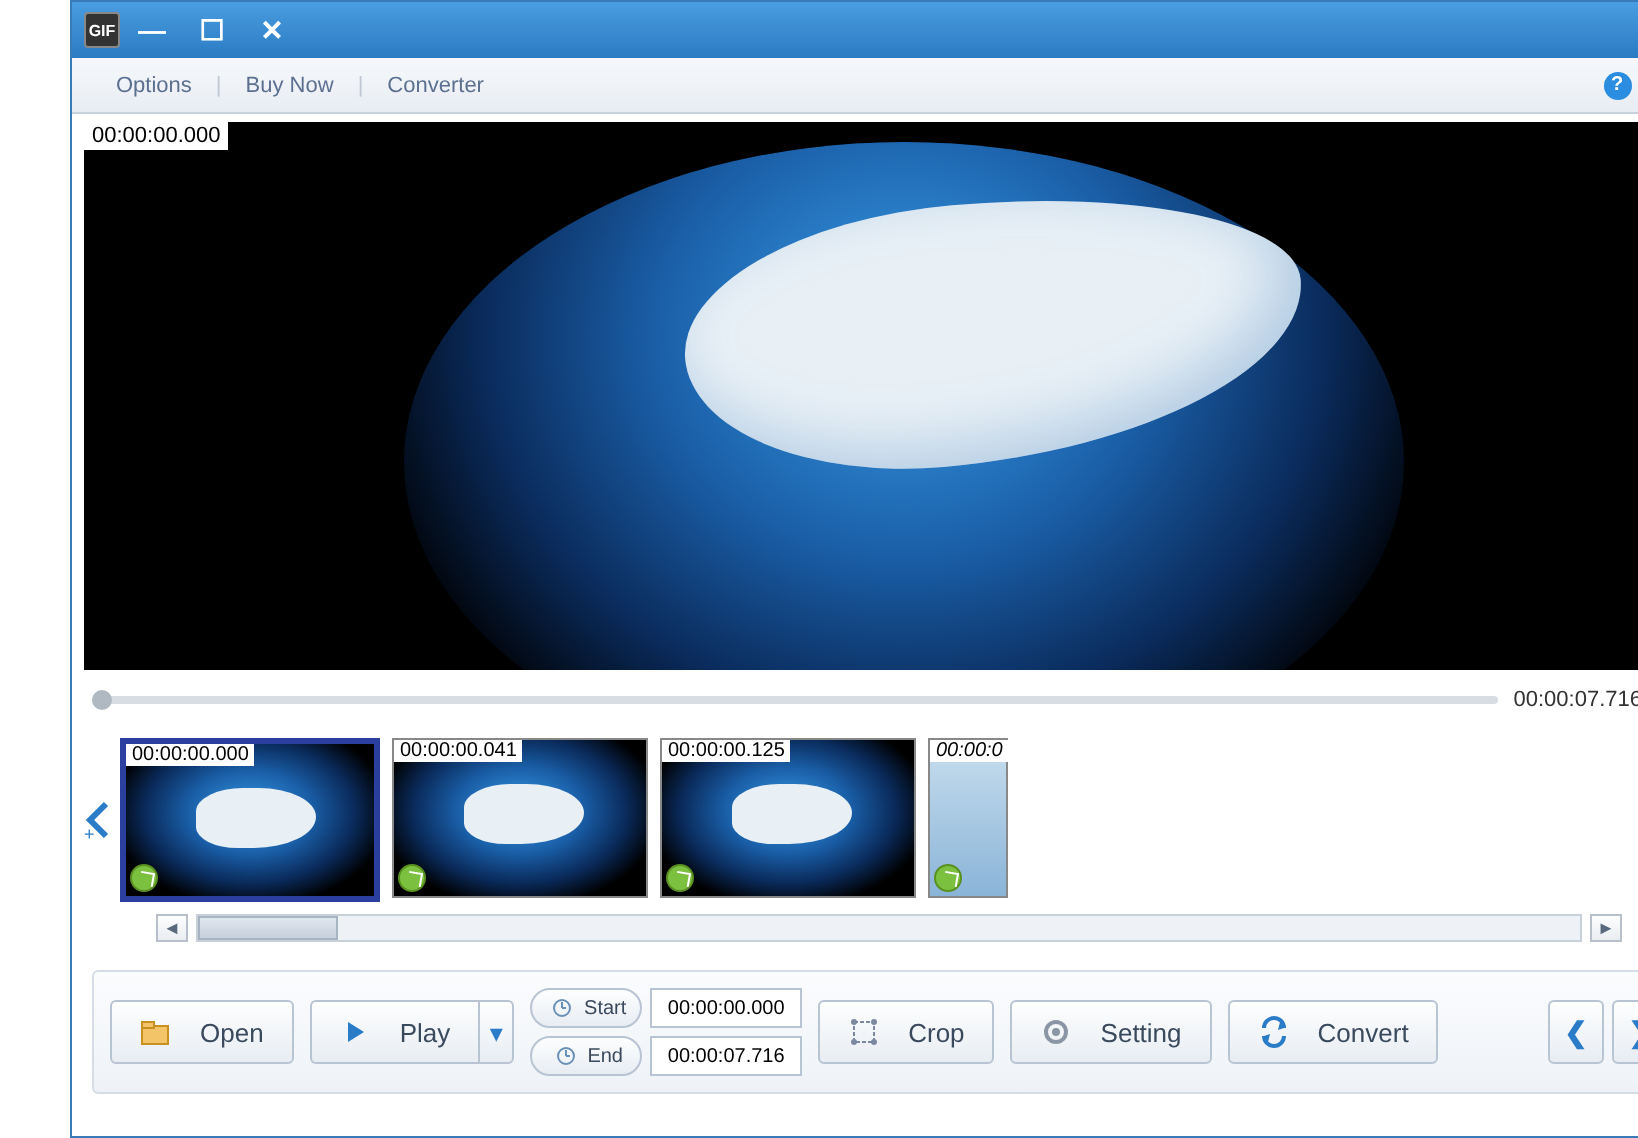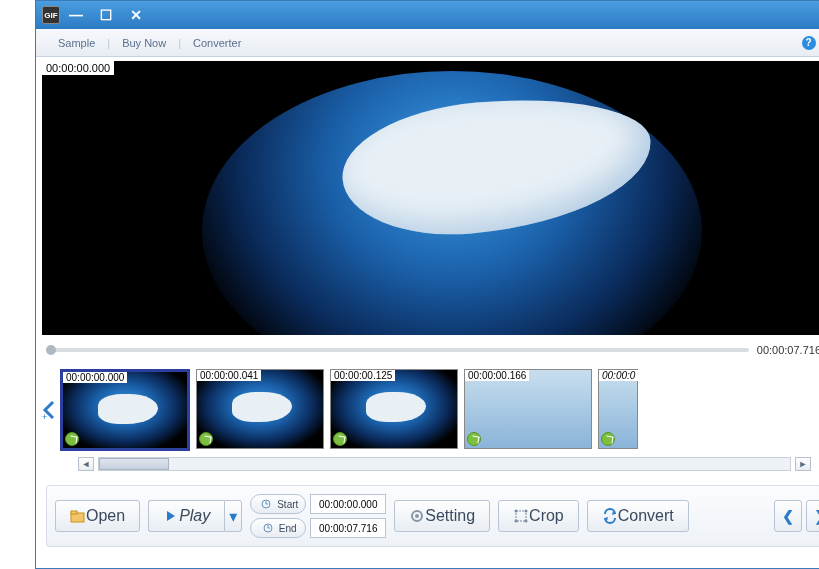--- a/index.html
+++ b/index.html
@@ -38,23 +38,23 @@
 .thumb-clock::after { content:''; width:6px; height:6px; border-top:1px solid #fff; border-right:1px solid #fff; position:absolute; transform: rotate(10deg); top:3px; left:4px;}
 .thumb-earth { position: absolute; inset: 0; background: radial-gradient(ellipse at 50% 45%, #3a9de8 0%, #1a5fa8 35%, #0a2a5a 60%, #000 80%); }
 .thumb-ice { position: absolute; left: 35px; top: 22px; width: 60px; height: 30px; background: #e8f0f6; border-radius: 45% 55% 60% 40%; }
 .thumb-alt { background: linear-gradient(#bcd8ee, #8ab4d8); }
 .thumb-partial { width: 40px; font-style: italic; }
 .hscroll-row { display: flex; align-items: center; padding: 6px 42px 0 42px; gap: 4px; }
 .hscroll-btn { width: 16px; height: 14px; border: 1px solid #b8c0cc; background: linear-gradient(#fdfdfe,#e9edf2); display: flex; align-items: center; justify-content: center; font-size: 9px; color: #5a6a7e; cursor: pointer; }
 .hscroll-track { flex: 1; height: 14px; border: 1px solid #c8d0da; background: #eef1f5; position: relative; }
 .hscroll-thumb { position: absolute; left: 0; top: 0; width: 70px; height: 12px; background: linear-gradient(#e0e6ee,#c6d0dc); border: 1px solid #a8b4c4; }
 .bottom-toolbar { margin: 14px 10px 8px 10px; border: 1px solid #d6dde6; border-radius: 3px; background: linear-gradient(#fbfcfe,#eef2f7); padding: 8px; display: flex; align-items: center; gap: 8px; }
-.btn { height: 32px; border: 1px solid #b8c4d4; border-radius: 3px; background: linear-gradient(#fdfefe,#e8edf3); display: flex; align-items: center; justify-content: center; gap: 0; padding: 0 14px; color: #3a4a5e; cursor: pointer; font-size: 16px;}
+.btn { height: 32px; border: 1px solid #b8c4d4; border-radius: 3px; background: linear-gradient(#fdfefe,#e8edf3); display: flex; align-items: center; justify-content: center; gap: 14px; padding: 0 14px; color: #3a4a5e; cursor: pointer; font-size: 13px;}
 .btn-split { display: flex; }
-.btn-split .btn-main { border-radius: 3px 0 0 3px; border-right: none; font-style: italic; }
+.btn-split .btn-main { border-radius: 3px 0 0 3px; border-right: none; }
 .btn-split .btn-drop { width: 18px; padding: 0; border-radius: 0 3px 3px 0; color: #2a7bc8;}
 .time-group { display: flex; flex-direction: column; gap: 4px; }
 .time-row { display: flex; gap: 4px; align-items: center; }
 .mini-btn { height: 20px; width: 56px; border: 1px solid #b8c4d4; border-radius: 10px; background: linear-gradient(#fdfefe,#e8edf3); display: flex; align-items: center; justify-content: center; gap: 3px; font-size: 10px; color: #3a4a5e; cursor: pointer; }
 .time-box { height: 20px; width: 76px; border: 1px solid #b8c4d4; background: #fff; display: flex; align-items: center; justify-content: center; font-size: 10px; }
 .iconbox { width: 16px; height: 16px; display: flex; align-items: center; justify-content: center; }
 .nav-group { display:flex; gap:4px; margin-left:auto;}
 .nav-btn { width:28px; height:32px; border: 1px solid #b8c4d4; border-radius: 3px; background: linear-gradient(#fdfefe,#e8edf3); display:flex; align-items:center; justify-content:center; color:#2a7bc8; font-weight:bold; font-size:14px; cursor:pointer;}
 </style>
 </head>
@@ -65,21 +65,21 @@
   <div class="titlebar">
     <div class="titlebar-icon">GIF</div>
     <div class="titlebar-controls">
       <div class="titlebar-btn">—</div>
       <div class="titlebar-btn">☐</div>
       <div class="titlebar-btn">✕</div>
     </div>
   </div>
 
   <div class="menubar">
-    <div class="menu-item">Sample</div>
+    <div class="menu-item">Options</div>
     <div class="menu-sep">|</div>
     <div class="menu-item">Buy Now</div>
     <div class="menu-sep">|</div>
     <div class="menu-item">Converter</div>
     <div class="menu-spacer"></div>
     <div class="help-item">
       <div class="help-icon">?</div>
       <span>Play</span>
     </div>
   </div>
@@ -119,25 +119,20 @@
         <div class="thumb">
           <div class="thumb-time">00:00:00.041</div>
           <div class="thumb-earth"></div>
           <div class="thumb-ice"></div>
           <div class="thumb-clock"></div>
         </div>
         <div class="thumb">
           <div class="thumb-time">00:00:00.125</div>
           <div class="thumb-earth"></div>
           <div class="thumb-ice"></div>
-          <div class="thumb-clock"></div>
-        </div>
-        <div class="thumb">
-          <div class="thumb-time">00:00:00.166</div>
-          <div class="thumb-earth thumb-alt" style="background: linear-gradient(rgb(200, 222, 238), rgb(138, 180, 216));"></div>
           <div class="thumb-clock"></div>
         </div>
         <div class="thumb thumb-partial">
           <div class="thumb-time">00:00:0</div>
           <div class="thumb-earth thumb-alt" style="background: linear-gradient(rgb(200, 222, 238), rgb(138, 180, 216));"></div>
           <div class="thumb-clock"></div>
         </div>
       </div>
     <div class="thumb-arrow">
       <svg viewBox="0 0 14 20">
@@ -198,41 +193,41 @@
               </svg>
             </span>
           <span>End</span>
         </div>
         <div class="time-box">00:00:07.716</div>
       </div>
     </div>
     <div class="btn">
       <span class="iconbox">
           <svg width="16" height="16">
-            <circle cx="8" cy="8" r="5" fill="none" stroke="#8a96a6" stroke-width="2"></circle>
-            <circle cx="8" cy="8" r="2" fill="#8a96a6"></circle>
-          </svg>
-        </span>
-      <span>Setting</span>
-    </div>
-    <div class="btn">
-      <span class="iconbox">
-          <svg width="16" height="16">
             <rect x="3" y="3" width="10" height="10" fill="none" stroke="#7a8aa0" stroke-dasharray="2 1"></rect>
             <circle cx="3" cy="3" r="1.5" fill="#7a8aa0"></circle>
             <circle cx="13" cy="3" r="1.5" fill="#7a8aa0"></circle>
             <circle cx="3" cy="13" r="1.5" fill="#7a8aa0"></circle>
             <circle cx="13" cy="13" r="1.5" fill="#7a8aa0"></circle>
           </svg>
         </span>
       <span>Crop</span>
     </div>
     <div class="btn">
       <span class="iconbox">
           <svg width="16" height="16">
+            <circle cx="8" cy="8" r="5" fill="none" stroke="#8a96a6" stroke-width="2"></circle>
+            <circle cx="8" cy="8" r="2" fill="#8a96a6"></circle>
+          </svg>
+        </span>
+      <span>Setting</span>
+    </div>
+    <div class="btn">
+      <span class="iconbox">
+          <svg width="16" height="16">
             <path d="M3 6 A5 5 0 0 1 13 6" fill="none" stroke="#2a7bc8" stroke-width="2"></path>
             <path d="M11 3 L13 6 L10 7" fill="#2a7bc8"></path>
             <path d="M13 10 A5 5 0 0 1 3 10" fill="none" stroke="#2a7bc8" stroke-width="2"></path>
             <path d="M5 13 L3 10 L6 9" fill="#2a7bc8"></path>
           </svg>
         </span>
       <span>Convert</span>
     </div>
     <div class="nav-group">
       <div class="nav-btn">❮</div>

